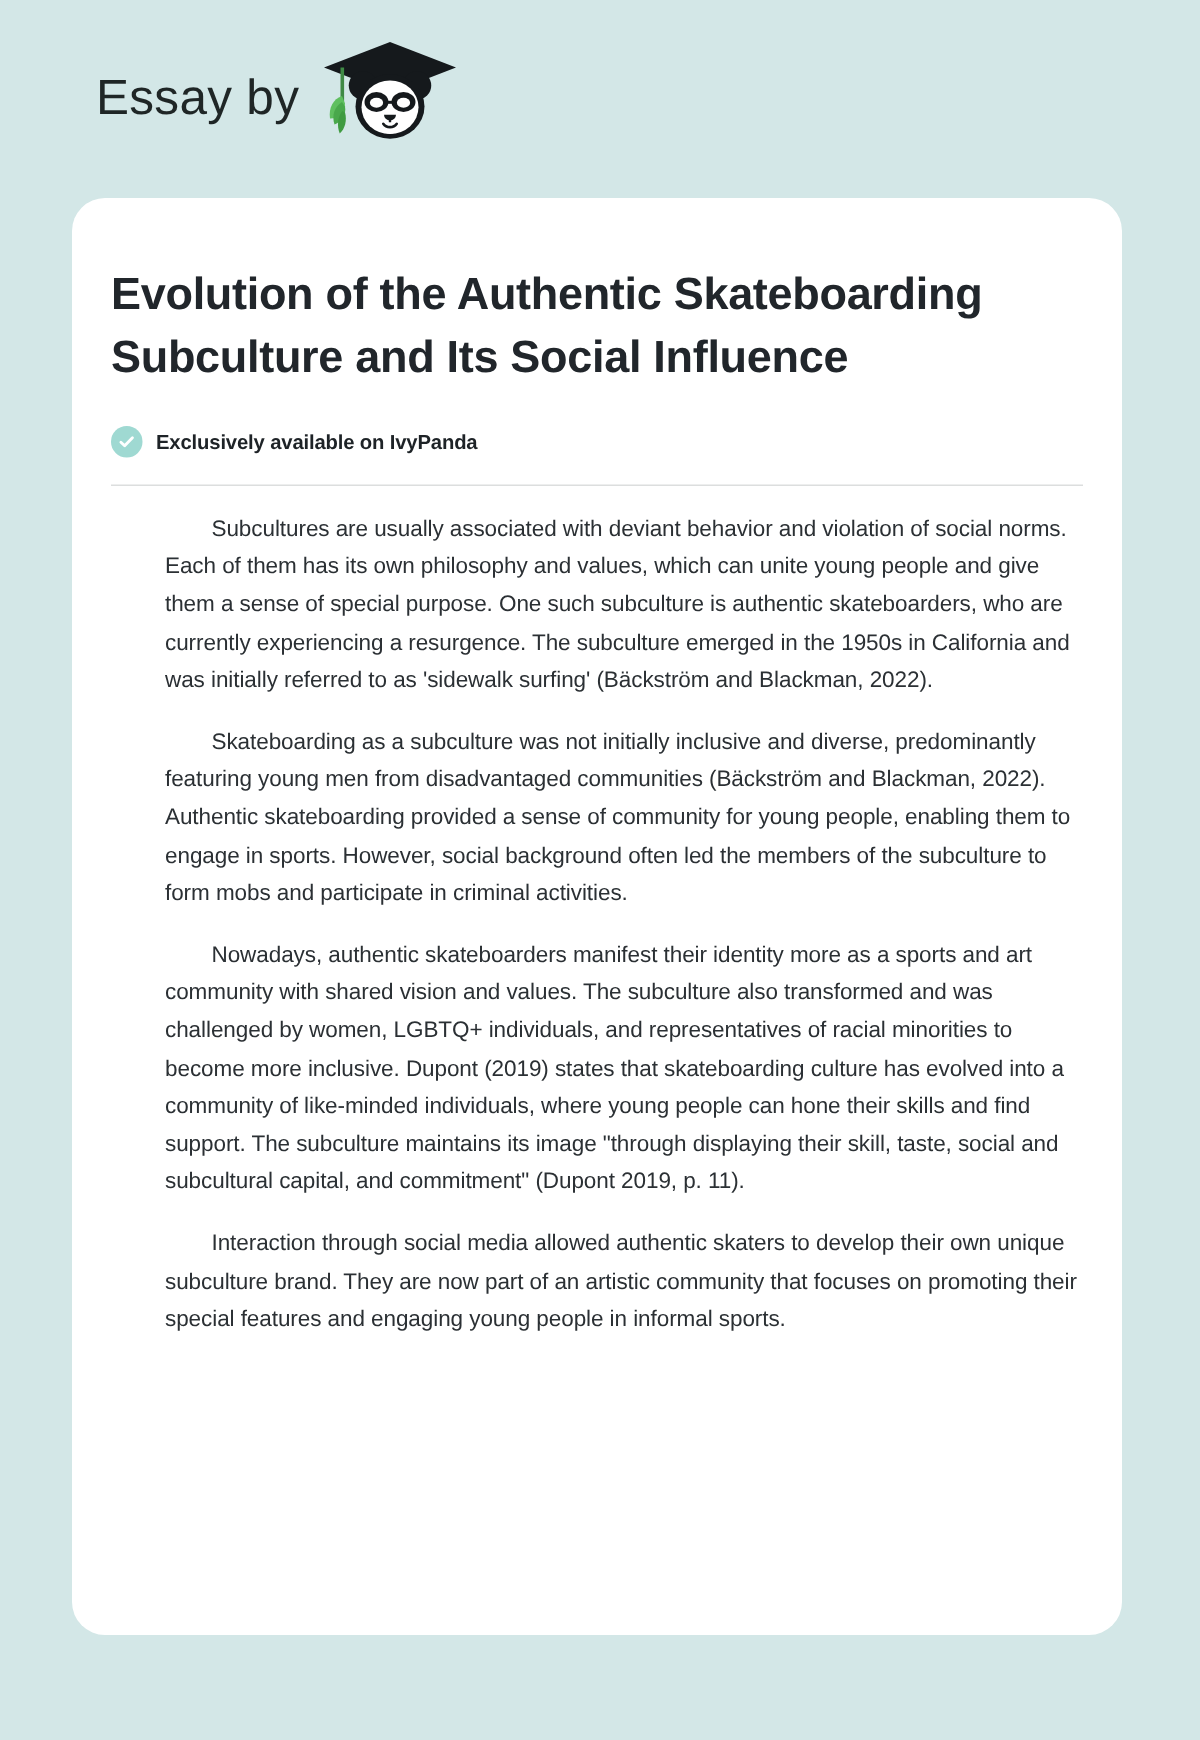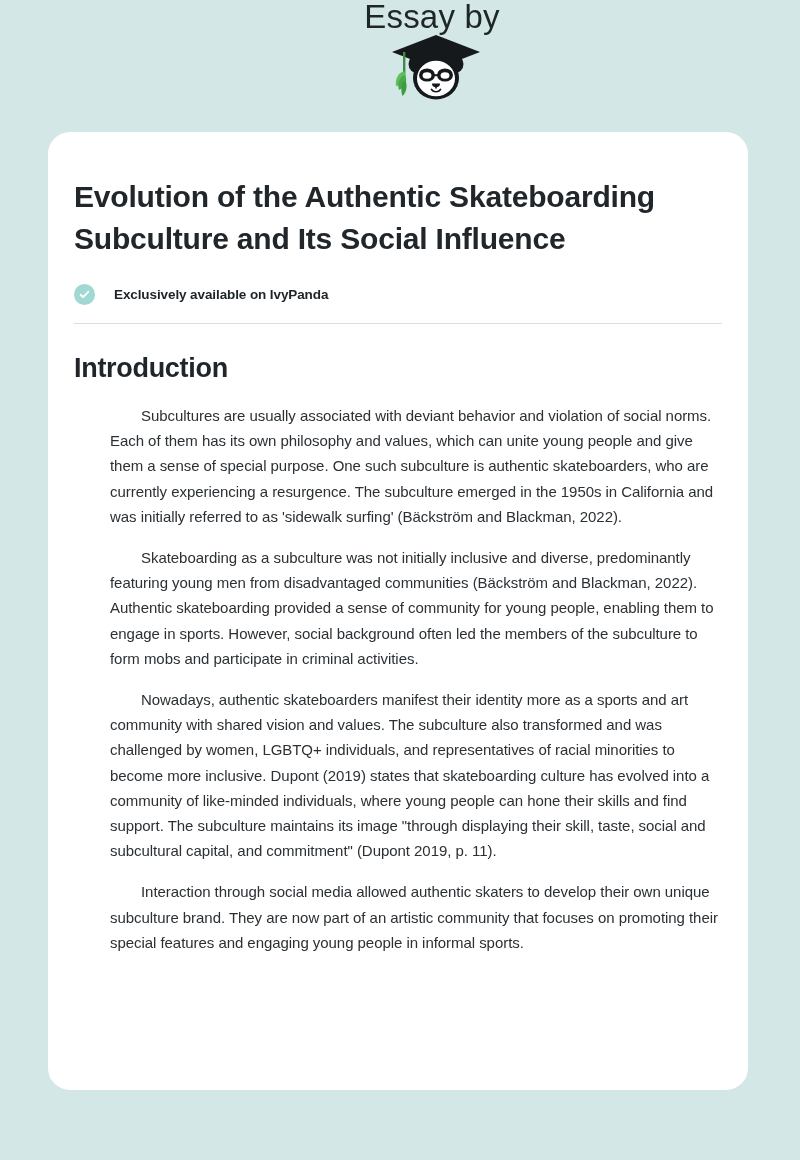--- a/index.html
+++ b/index.html
@@ -21,21 +21,20 @@
     width: 800px;
     height: 1160px;
   }
 
   
   .brand-header {
     display: flex;
     align-items: center;
     height: 132px;
     padding-left: 64px;
-    flex-direction: column;
   }
 
   .brand-essay-by {
     font-family: "Liberation Sans", sans-serif;
     font-size: 33px;
     font-weight: 400;
     color: #1f2626;
     letter-spacing: 0.2px;
     line-height: 1;
     margin-bottom: 4px;
@@ -91,21 +90,21 @@
     color: #21262b;
     letter-spacing: -0.2px;
     margin: 0 0 0 0;
     max-width: 650px;
   }
 
   .exclusive-badge {
     display: flex;
     align-items: center;
     margin-top: 24px;
-    gap: 19px;
+    gap: 9px;
   }
 
   .badge-check {
     width: 21px;
     height: 21px;
     border-radius: 50%;
     background: #9fd9d2;
     display: flex;
     align-items: center;
     justify-content: center;
@@ -210,21 +209,20 @@
         <span class="badge-check">
           <svg width="13" height="13" viewBox="0 0 13 13" aria-hidden="true">
             <path d="M2.6 6.8 L5.1 9.2 L10.3 3.8" stroke="#ffffff" stroke-width="1.9" fill="none" stroke-linecap="round" stroke-linejoin="round"></path>
           </svg>
         </span>
         <span class="badge-text">Exclusively available on IvyPanda</span>
       </div>
 
       <div class="divider"></div>
 
-      <h2 class="section-heading">Introduction</h2>
       <p class="body-paragraph">Subcultures are usually associated with deviant behavior and violation of social norms. Each of them has its own philosophy and values, which can unite young people and give them a sense of special purpose. One such subculture is authentic skateboarders, who are currently experiencing a resurgence. The subculture emerged in the 1950s in California and was initially referred to as 'sidewalk surfing' (Bäckström and Blackman, 2022).</p>
       <p class="body-paragraph">Skateboarding as a subculture was not initially inclusive and diverse, predominantly featuring young men from disadvantaged communities (Bäckström and Blackman, 2022). Authentic skateboarding provided a sense of community for young people, enabling them to engage in sports. However, social background often led the members of the subculture to form mobs and participate in criminal activities.</p>
 
       <p class="body-paragraph">Nowadays, authentic skateboarders manifest their identity more as a sports and art community with shared vision and values. The subculture also transformed and was challenged by women, LGBTQ+ individuals, and representatives of racial minorities to become more inclusive. Dupont (2019) states that skateboarding culture has evolved into a community of like-minded individuals, where young people can hone their skills and find support. The subculture maintains its image "through displaying their skill, taste, social and subcultural capital, and commitment" (Dupont 2019, p. 11).</p>
       <p class="body-paragraph">Interaction through social media allowed authentic skaters to develop their own unique subculture brand. They are now part of an artistic community that focuses on promoting their special features and engaging young people in informal sports.</p>
 
     </div>
   </div>
 
 </div>

